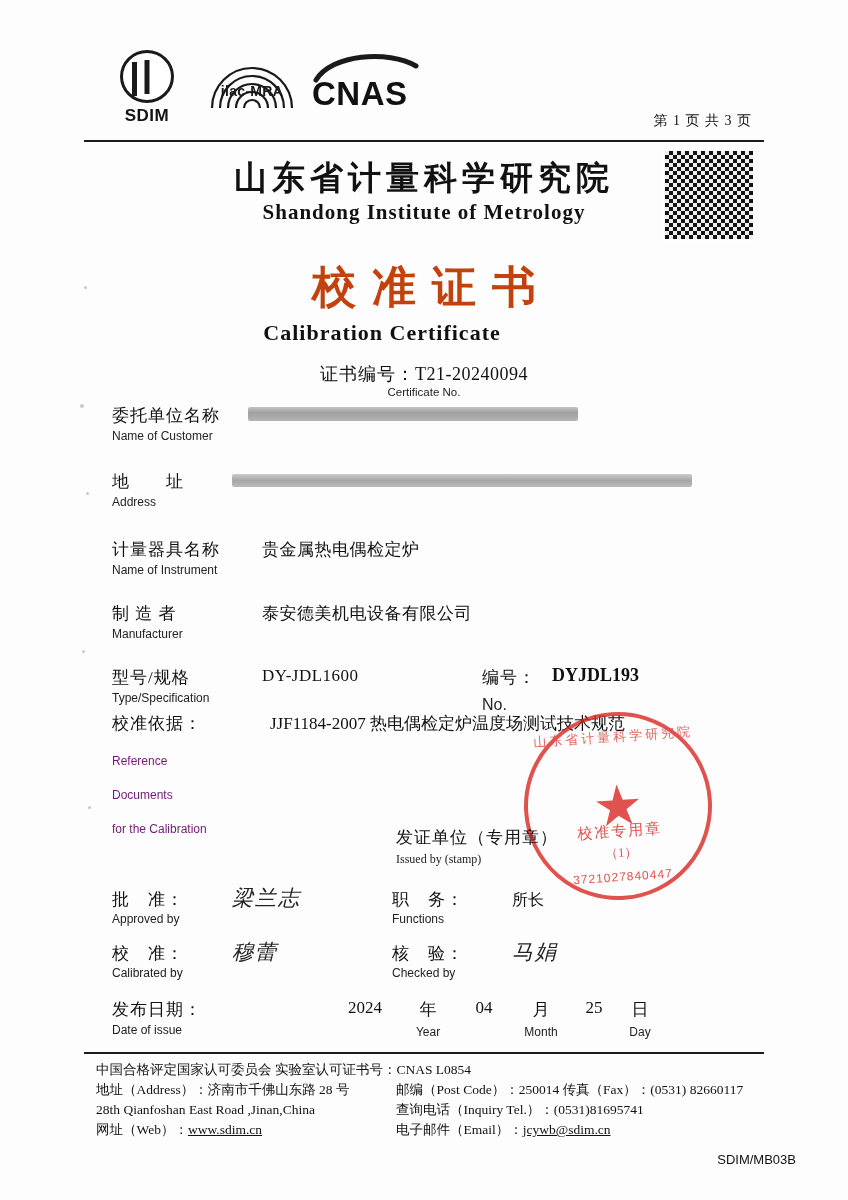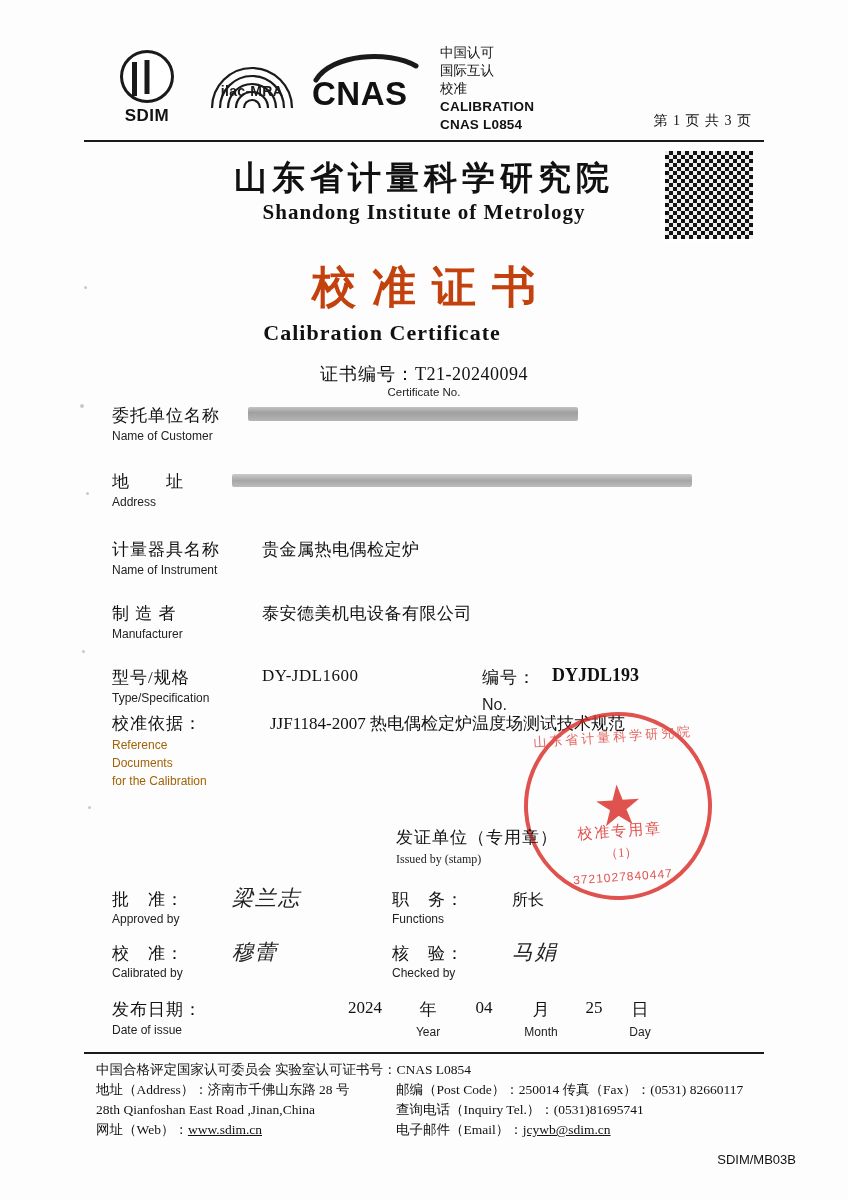--- a/index.html
+++ b/index.html
@@ -222,21 +222,21 @@
     font-family: Liberation Sans, sans-serif;
     font-size: 16px; color: #222; text-align: right;
   }
 
   
   .refblock { position: absolute; left: 112px; top: 712px; width: 660px; }
   .ref-cn { font-size: 17px; letter-spacing: 1px; display: inline-block; width: 150px; }
   .ref-val { font-size: 17px; margin-left: 8px; }
   .ref-en {
     font-family: "Liberation Sans", sans-serif;
-    font-size: 12px; color: #a16207; line-height: 16px; margin-top: 2px;
+    font-size: 12px; color: #701a75; line-height: 16px; margin-top: 18px;
   }
 
   
   .stamp {
     position: absolute; left: 524px; top: 712px;
     width: 188px; height: 188px;
     border: 4px solid #d8231e;
     border-radius: 50%;
     opacity: .78;
     transform: rotate(-4deg);
@@ -383,27 +383,20 @@
       <div class="ilac-label">ilac-MRA</div>
     </div>
 
     <div class="logo-cnas">
       <svg class="cnas-swoosh" width="110" height="70" viewBox="0 0 110 70">
         <path d="M4 30 C20 4, 76 0, 104 16" fill="none" stroke="#1a1a1a" stroke-width="5" stroke-linecap="round"></path>
       </svg>
       <div class="cnas-text" style="margin-top:22px;">CNAS</div>
     </div>
 
-    <div class="cnas-block">
-      <div>中国认可</div>
-      <div>国际互认</div>
-      <div>校准</div>
-      <div class="en">CALIBRATION</div>
-      <div class="en">CNAS L0854</div>
-    </div>
 
     <div class="page-no">第 1 页 共 3 页</div>
   </div>
 
   <div class="hr-top"></div>
 
   <div class="inst-cn">山东省计量科学研究院</div>
   <div class="inst-en">Shandong Institute of Metrology</div>
   <div class="qr"></div>
 

